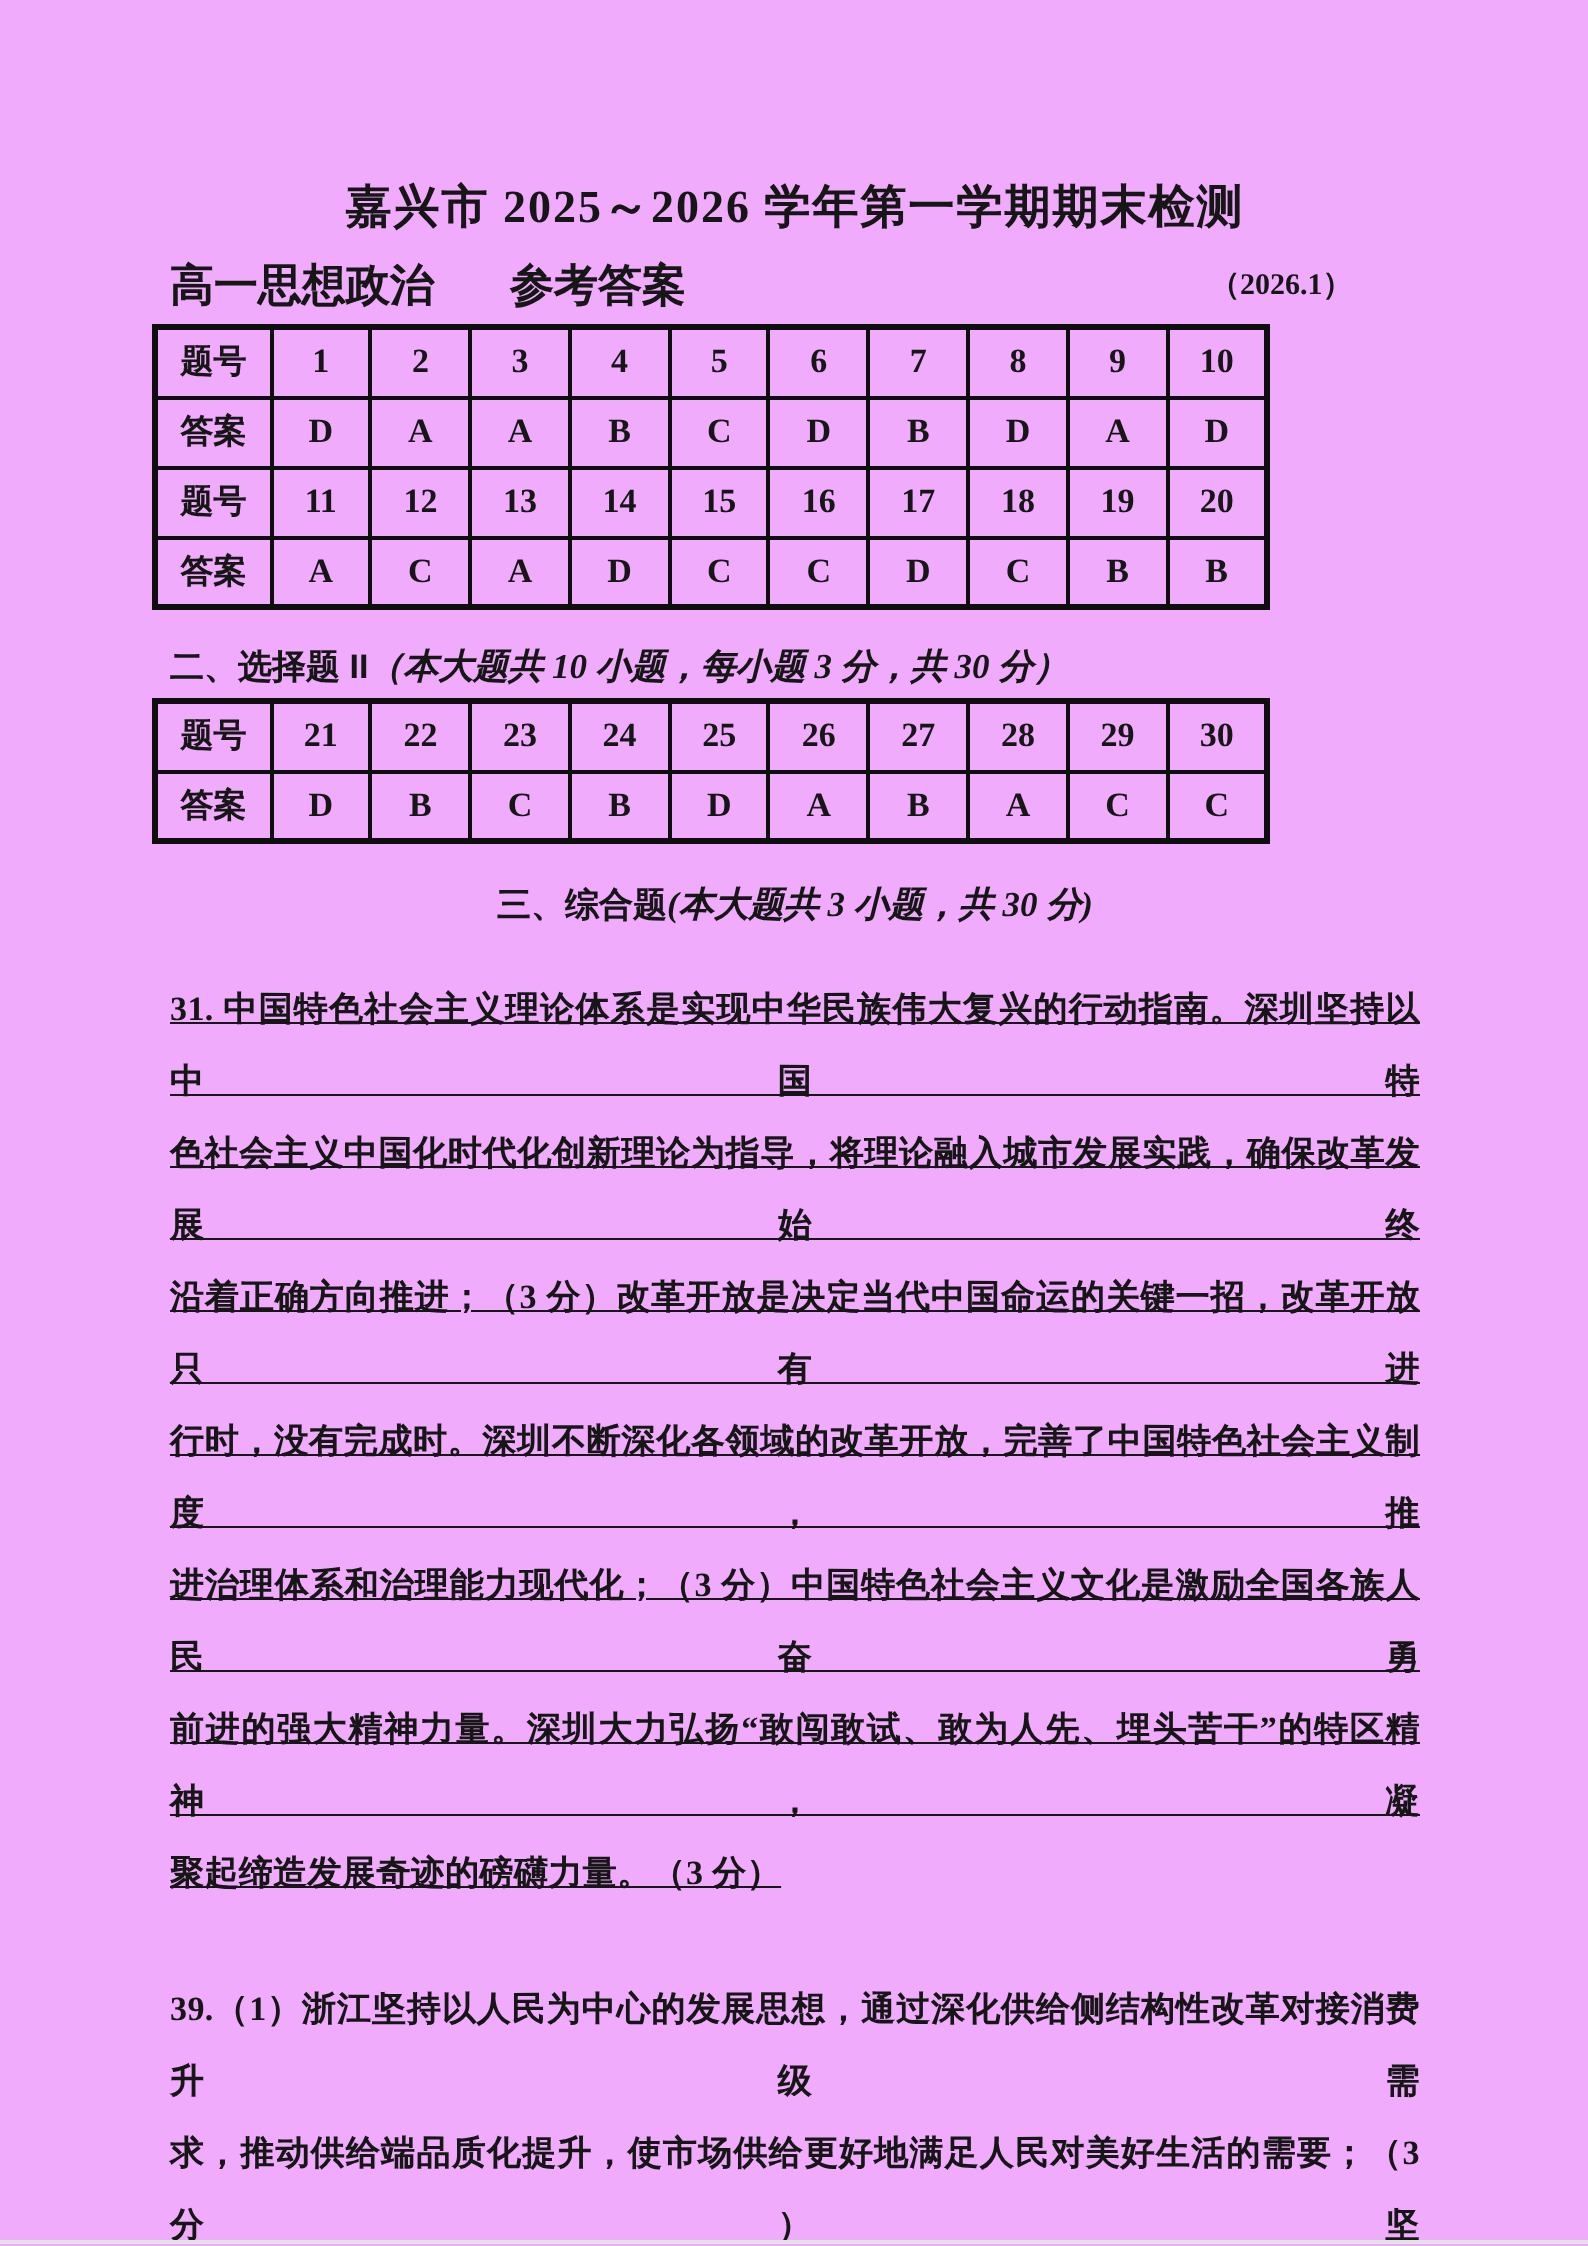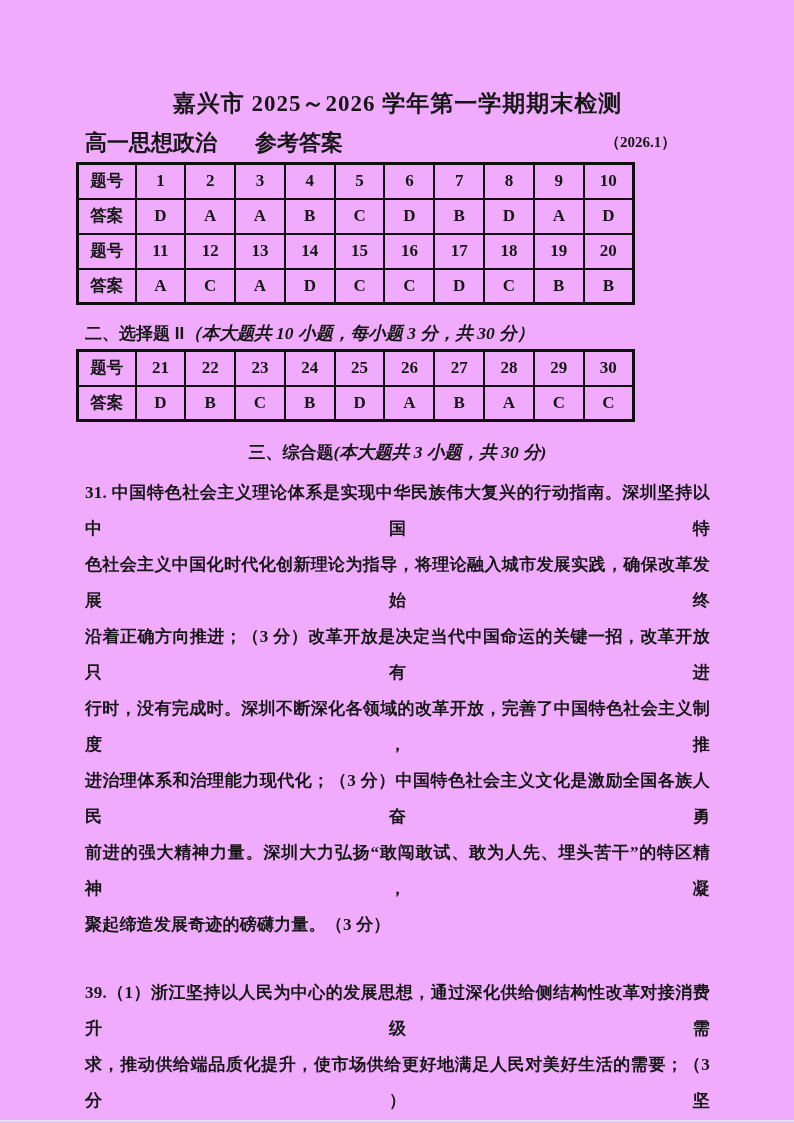--- a/index.html
+++ b/index.html
@@ -64,21 +64,21 @@
   table.answers td {
     border: 2px solid #0e0e0e;
     height: 35px;
     text-align: center;
     vertical-align: middle;
     font-size: 17px;
     font-weight: 700;
   }
   table.answers td.rowlabel { font-size: 16.5px; }
   .para { margin-top: 0; }
-  .para31 { margin-top: 11px; }
+  .para31 { margin-top: 23px; text-decoration: underline; }
   .para32 { margin-top: 32px; }
   .bodyline {
     font-size: 17px;
     line-height: 36px;
     letter-spacing: 0.2px;
   }
   .jline { text-align: justify; text-align-last: justify; }
   .lastline { text-align: center; text-align-last: left; }
   .scan-edge {
     position: absolute;

